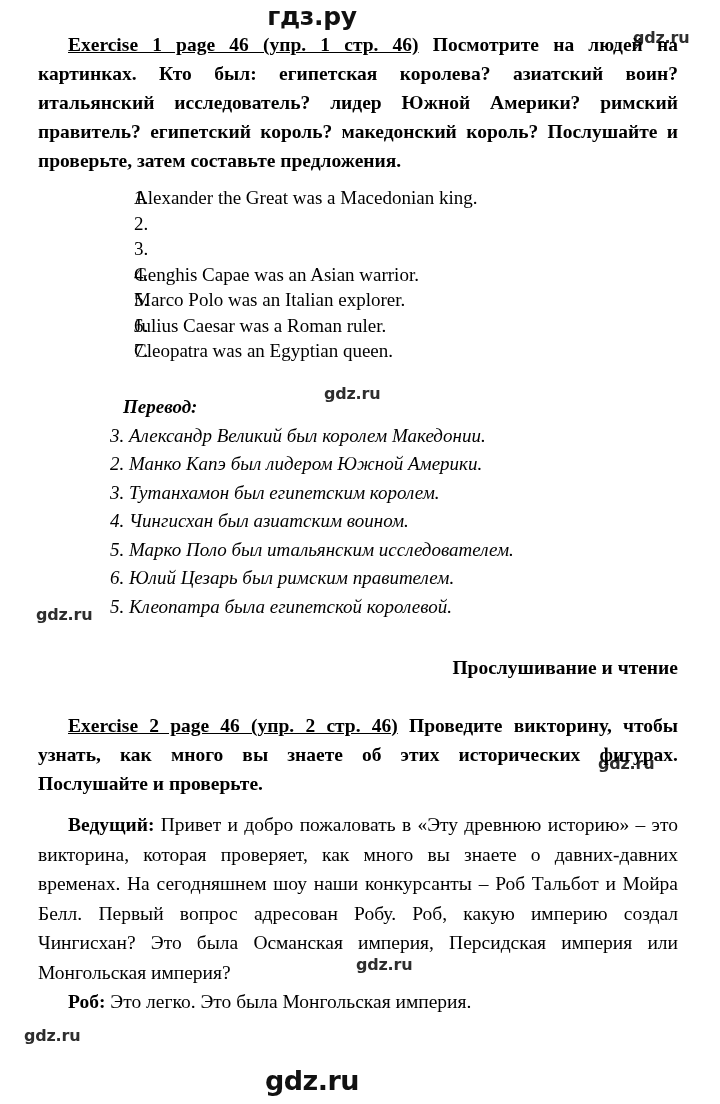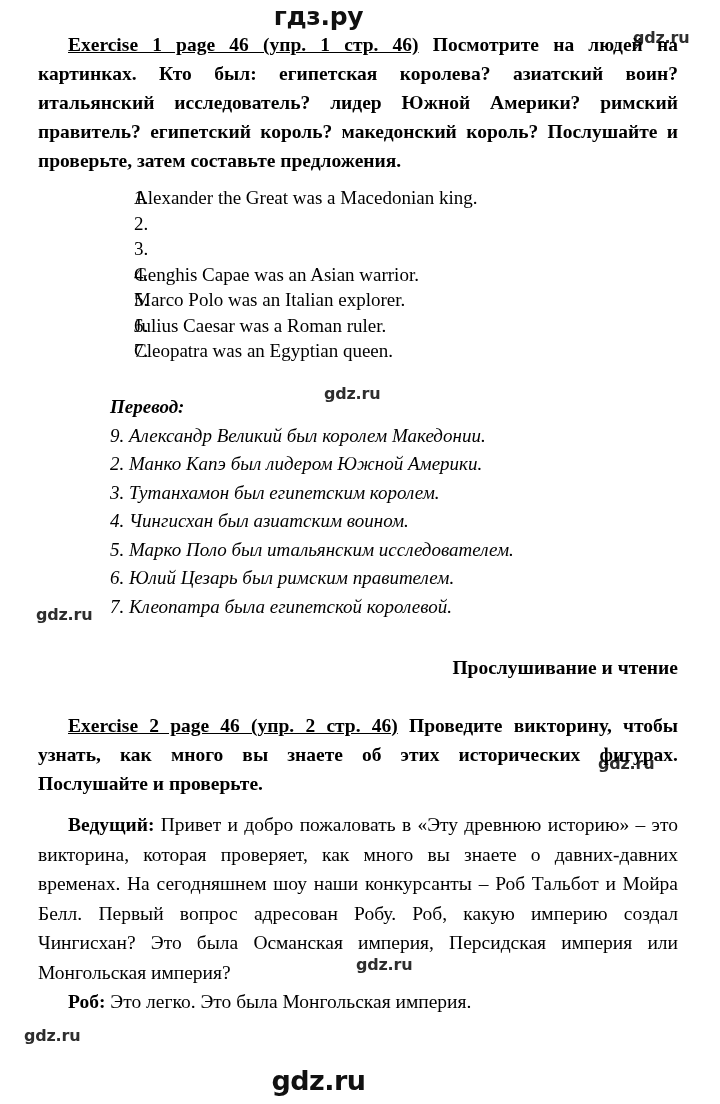--- a/index.html
+++ b/index.html
@@ -13,21 +13,20 @@
     position: relative;
     font-family: "Liberation Serif", "DejaVu Serif", serif;
     color: #000000;
     overflow: hidden;
   }
 
   .page {
     position: relative;
     width: 624px;
     height: 1104px;
-    padding-left: 13px;
   }
 
   
   .logo-top {
     position: absolute;
     left: 0;
     right: 0;
     top: 2px;
     text-align: center;
     font-family: "DejaVu Sans", "Liberation Sans", sans-serif;
@@ -105,20 +104,21 @@
   .translation {
     margin-top: 30px;
     padding-left: 72px;
     font-style: italic;
     font-size: 19px;
   }
   .translation .tr-title {
     font-weight: bold;
     line-height: 26px;
     margin-bottom: 2px;
+    margin-left: 13px;
   }
   .translation .tr-line {
     line-height: 28.5px;
     white-space: nowrap;
   }
 
   
   .section-heading {
     margin-top: 34px;
     text-align: right;
@@ -191,27 +191,27 @@
         <span class="txt">Julius Caesar was a Roman ruler.</span>
       </li>
       <li>
         <span class="num">7.</span>
         <span class="txt">Cleopatra was an Egyptian queen.</span>
       </li>
     </ul>
 
     <div class="translation">
       <div class="tr-title">Перевод:</div>
-      <div class="tr-line">9. Александр Великий был королем Македонии.</div>
+      <div class="tr-line">3. Александр Великий был королем Македонии.</div>
       <div class="tr-line">2. Манко Капэ был лидером Южной Америки.</div>
       <div class="tr-line">3. Тутанхамон был египетским королем.</div>
       <div class="tr-line">4. Чингисхан был азиатским воином.</div>
       <div class="tr-line">5. Марко Поло был итальянским исследователем.</div>
       <div class="tr-line">6. Юлий Цезарь был римским правителем.</div>
-      <div class="tr-line">7. Клеопатра была египетской королевой.</div>
+      <div class="tr-line">5. Клеопатра была египетской королевой.</div>
     </div>
 
     <div class="section-heading">Прослушивание и чтение</div>
 
     <div class="spacer-30"></div>
 
     <p class="block para-indent">
       <span class="ex-ref">Exercise 2 page 46 (упр. 2 стр. 46)</span><span> Проведите викторину, чтобы узнать, как много вы знаете об этих исторических фигурах. Послушайте и проверьте.</span>
     </p>
 

